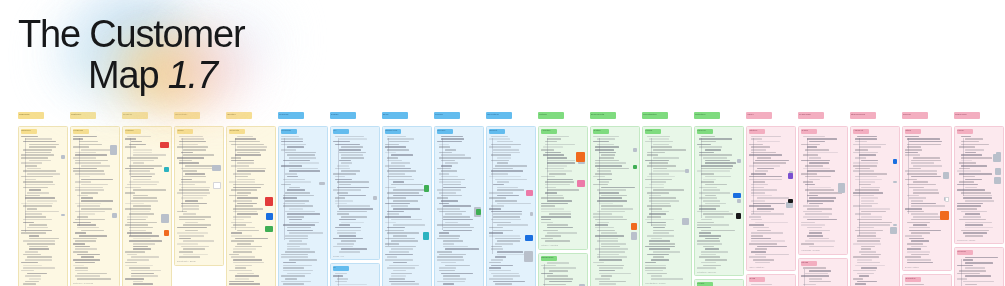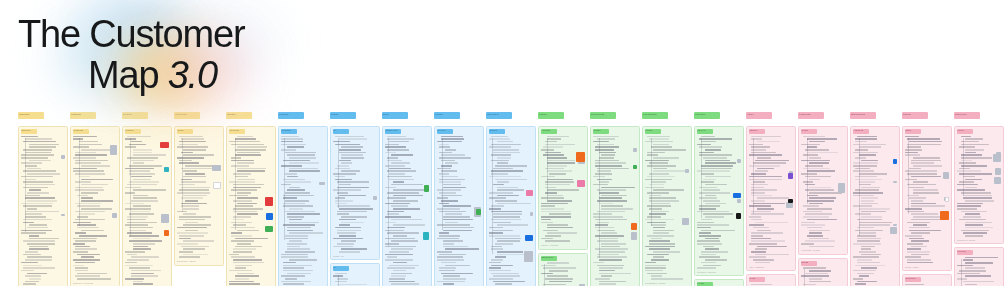--- a/index.html
+++ b/index.html
@@ -161,21 +161,21 @@
     <div class="glow glow-white"></div>
     <div class="glow glow-yellow"></div>
     <div class="glow glow-orange"></div>
     <div class="glow glow-pink"></div>
 
     <div id="title-text">
       <div class="title-line title-line-1">
         <span>The </span><span class="title-word-bold">Customer</span>
       </div>
       <div class="title-line title-line-2">
-        <span class="title-word-bold">Map </span><span class="title-version">3.0</span>
+        <span class="title-word-bold">Map </span><span class="title-version">1.7</span>
       </div>
     </div>
   </div>
 
   <div id="map-area">
       <div class="map-column" style="left: 18px;">
         <div class="col-tab" style="background: rgb(246, 222, 142); color: rgb(138, 122, 56);">Research</div>
         <div class="panel-stack">
           <div class="panel" style="background: rgb(253, 248, 227); border: 0.5px solid rgb(239, 227, 180); min-height: 108px; margin-top: 6px;">
             <div class="panel-tab" style="background: rgb(246, 222, 142); color: rgb(138, 122, 56);">Discovery</div>

